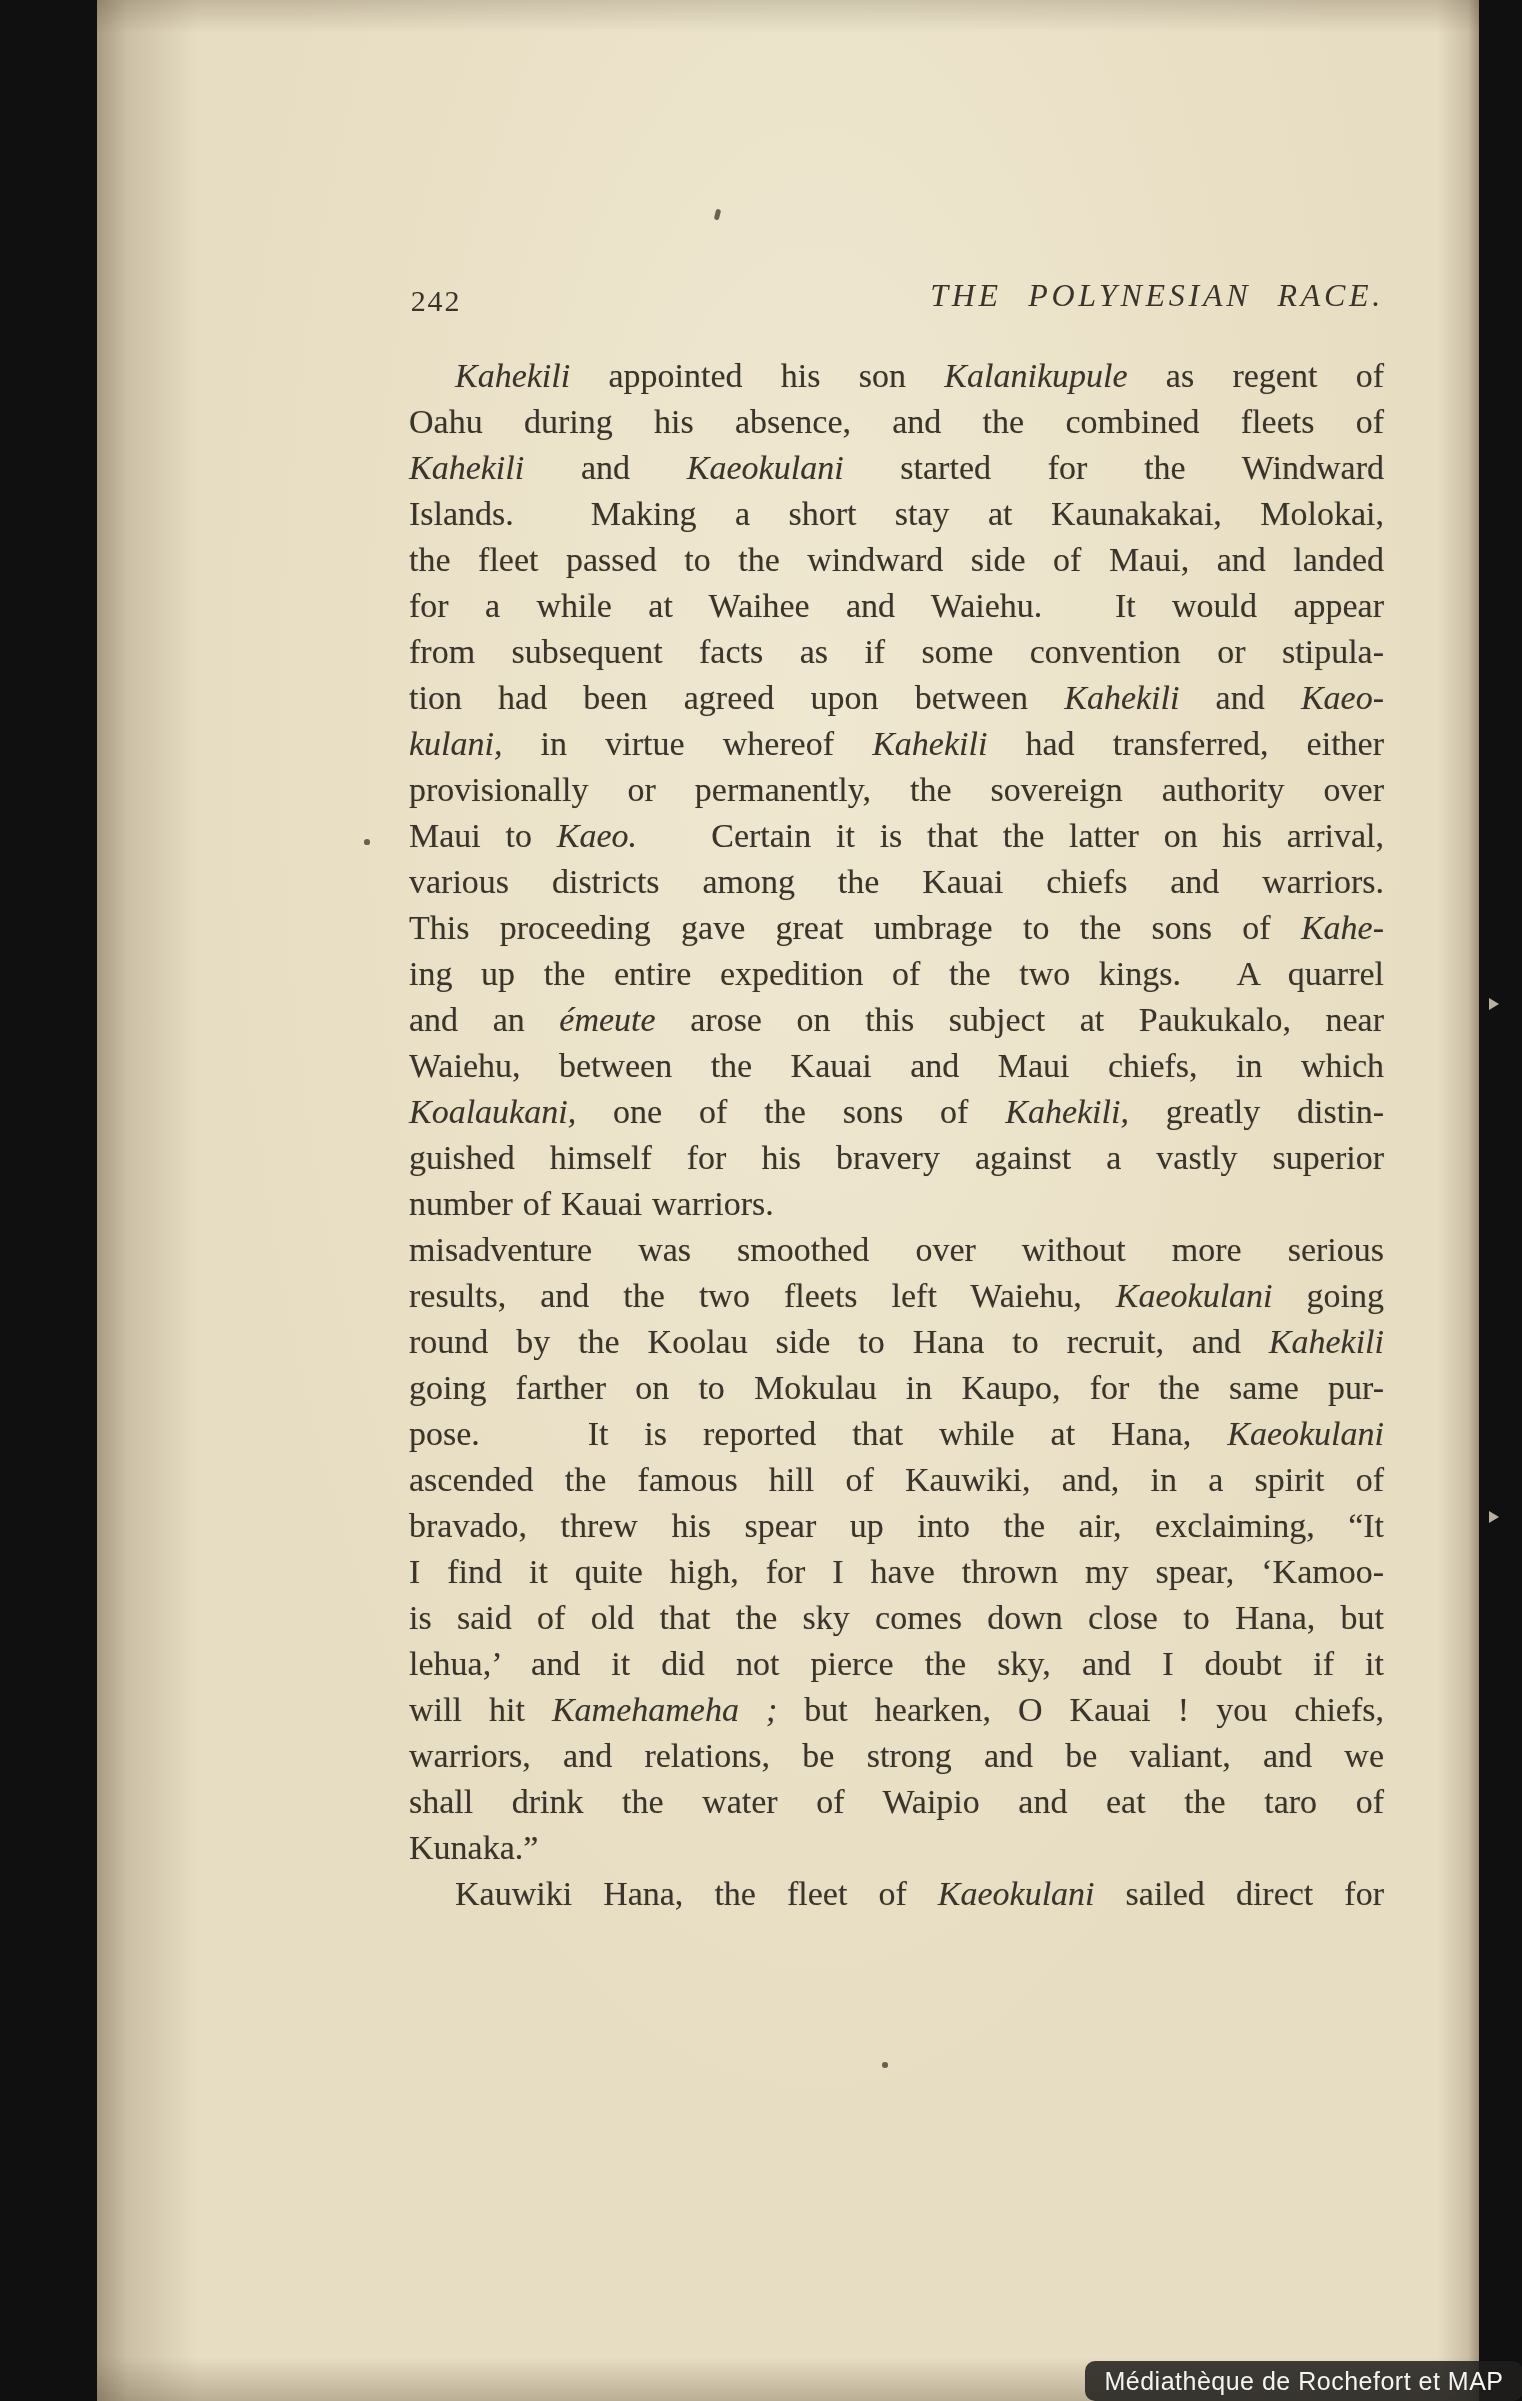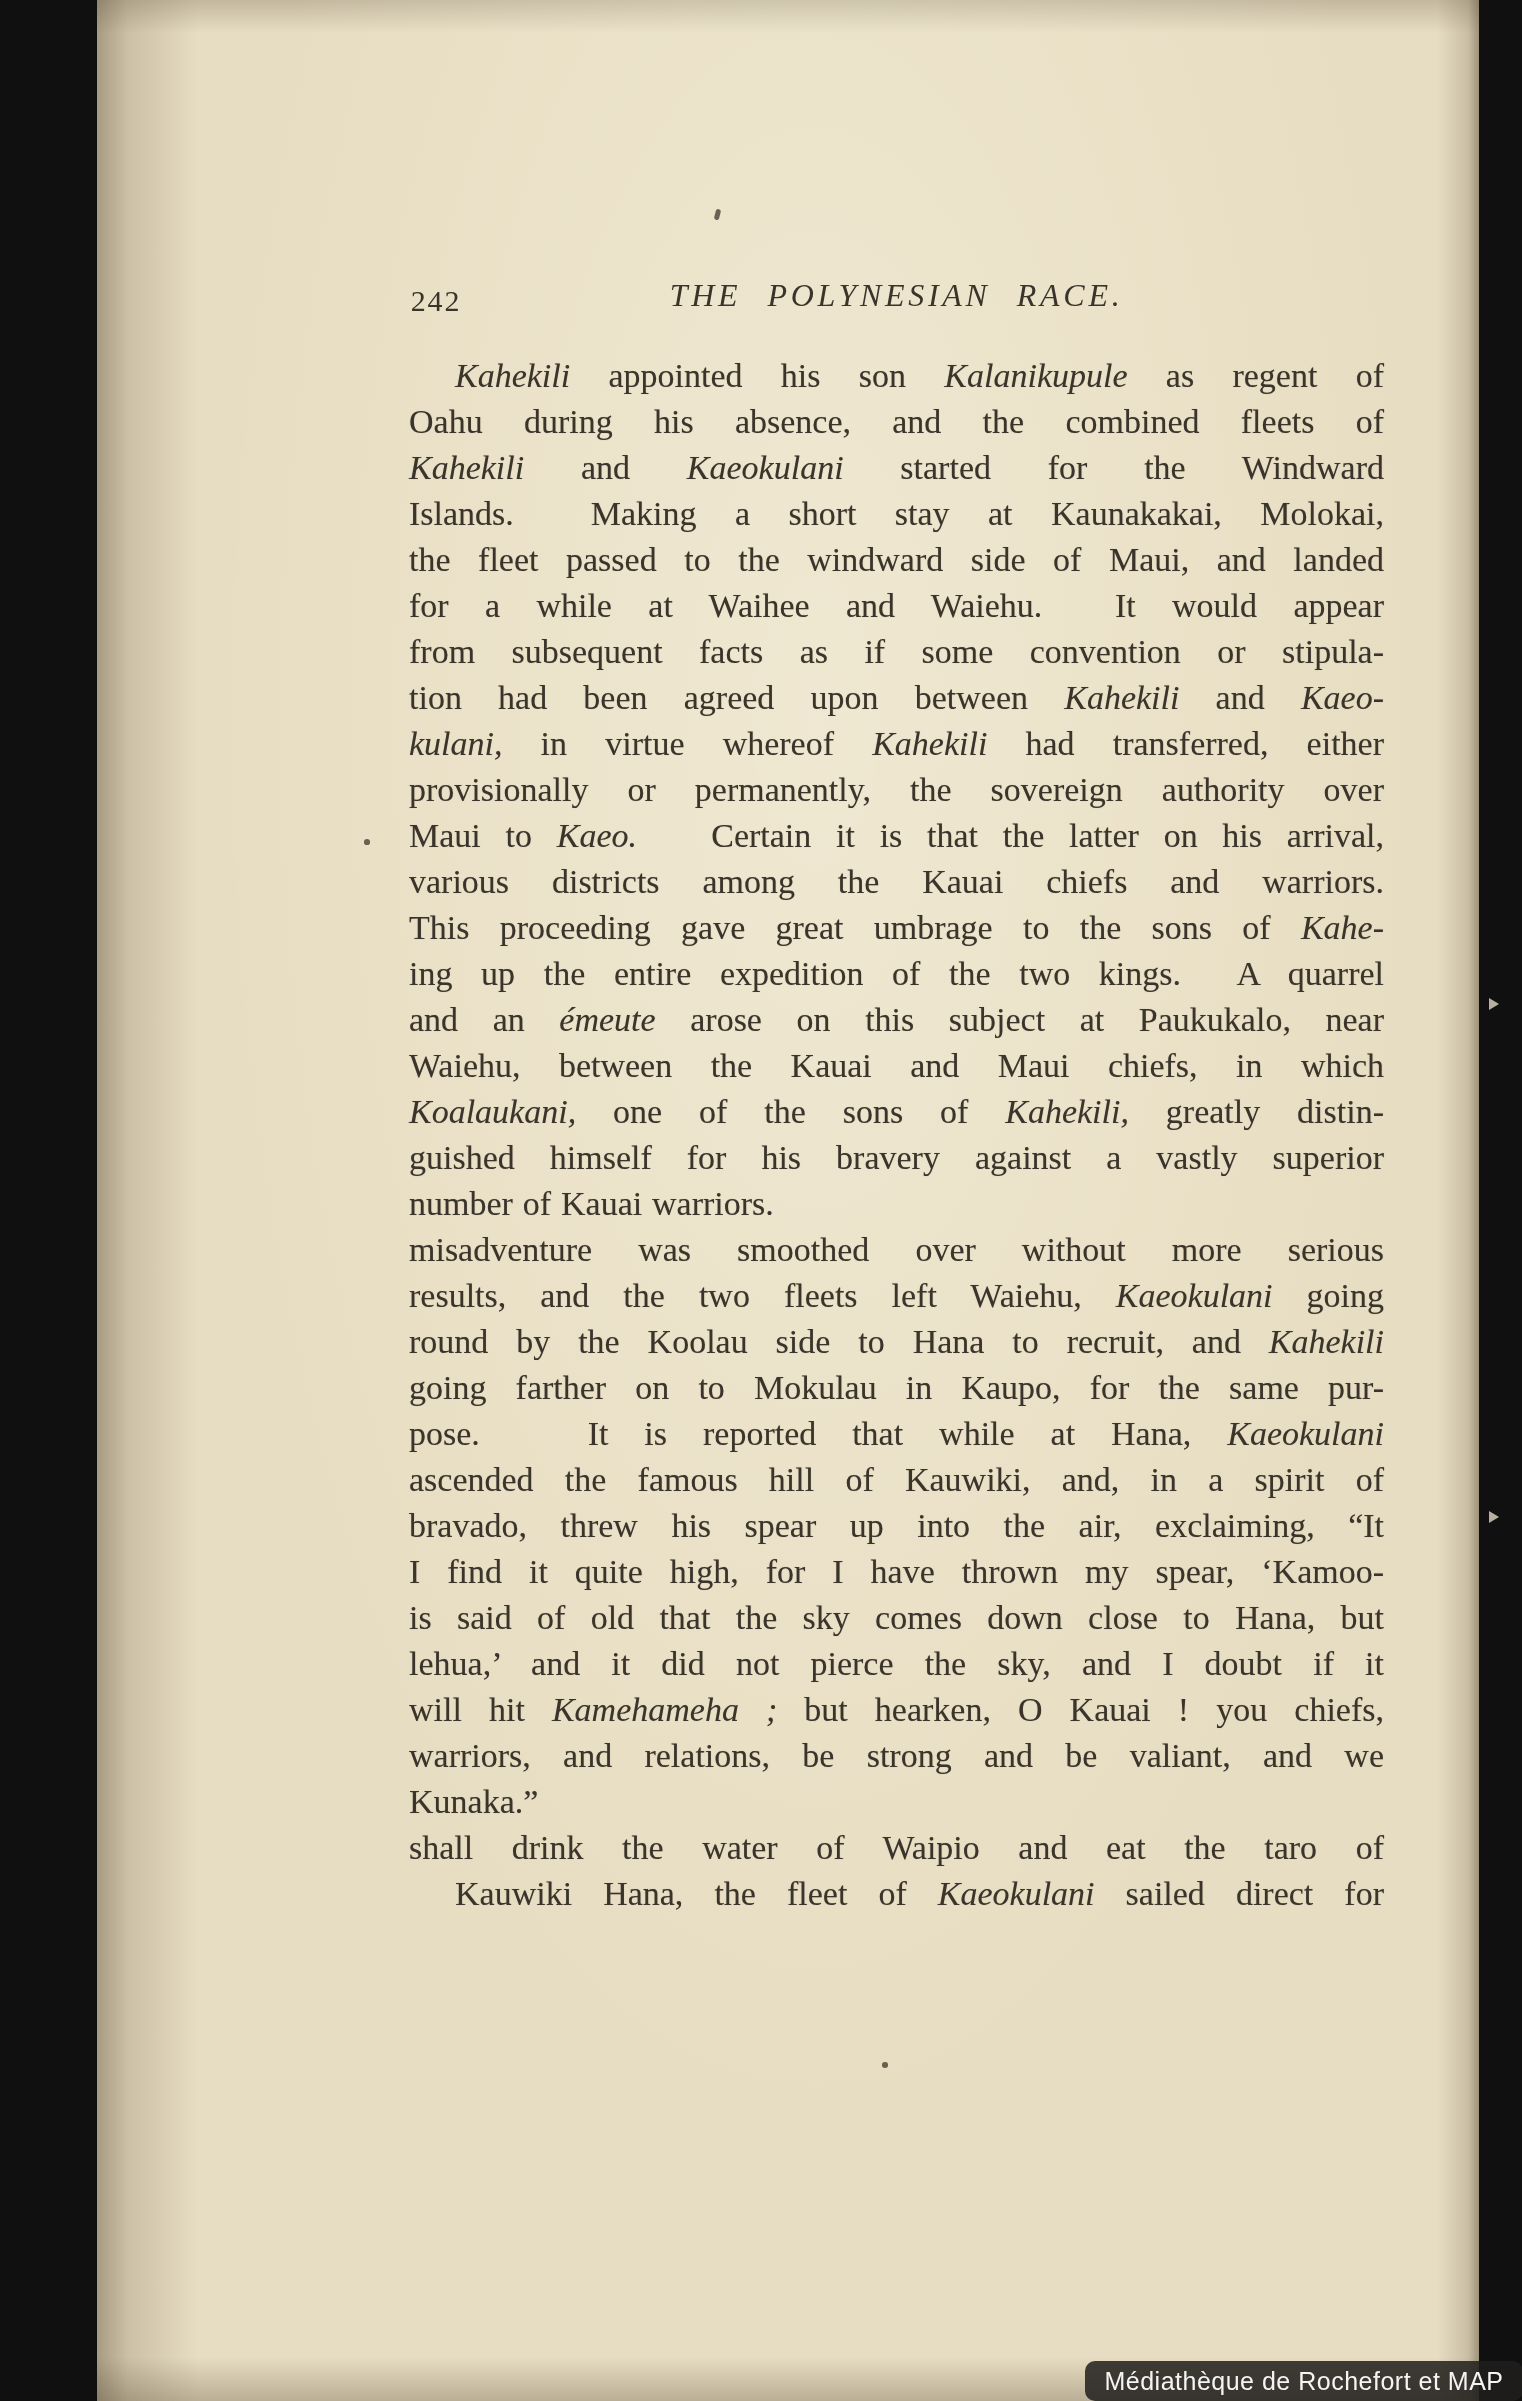--- a/index.html
+++ b/index.html
@@ -31,21 +31,21 @@
   }
   .pagenum {
     position: absolute;
     left: 1.8px; top: 284px;
     font-size: 30px;
     letter-spacing: 1.8px;
   }
   .running {
     position: absolute;
     left: 0; right: 0; top: 277px;
-    text-align: center;
+    text-align: right;
     font-style: italic;
     font-size: 32px;
     letter-spacing: 3.7px;
     word-spacing: 14.6px;
     white-space: nowrap;
   }
   .textblock {
     position: absolute;
     left: 0; top: 353px;
     width: 975px;
@@ -126,22 +126,22 @@
             <div class="line"><span>round by the Koolau side to Hana to recruit, and </span><i>Kahekili</i></div>
             <div class="line"><span>going farther on to Mokulau in Kaupo, for the same pur-</span></div>
             <div class="line"><span>pose.&nbsp; &nbsp;It is reported that while at Hana, </span><i>Kaeokulani</i></div>
             <div class="line"><span>ascended the famous hill of Kauwiki, and, in a spirit of</span></div>
             <div class="line"><span>bravado, threw his spear up into the air, exclaiming, “It</span></div>
             <div class="line"><span>I find it quite high, for I have thrown my spear, ‘Kamoo-</span></div>
             <div class="line"><span>is said of old that the sky comes down close to Hana, but</span></div>
             <div class="line"><span>lehua,’ and it did not pierce the sky, and I doubt if it</span></div>
             <div class="line"><span>will hit </span><i>Kamehameha ;</i><span> but hearken, O Kauai ! you chiefs,</span></div>
             <div class="line"><span>warriors, and relations, be strong and be valiant, and we</span></div>
+            <div class="line"><span>shall drink the water of Waipio and eat the taro of</span></div>
             <div class="line end"><span>Kunaka.”</span></div>
-            <div class="line"><span>shall drink the water of Waipio and eat the taro of</span></div>
           </div>
           <div>
             <div class="line first"><span>Kauwiki Hana, the fleet of </span><i>Kaeokulani</i><span> sailed direct for</span></div>
           </div>
         </div>
     </div>
   </div>
 
   <div class="speck" style="left:364px; top:839px; width:6.4px; height:5.5px;"></div>
   <div class="speck" style="left:715px; top:209px; width:4.6px; height:11px; border-radius:2.7px; transform:rotate(14deg);"></div>

